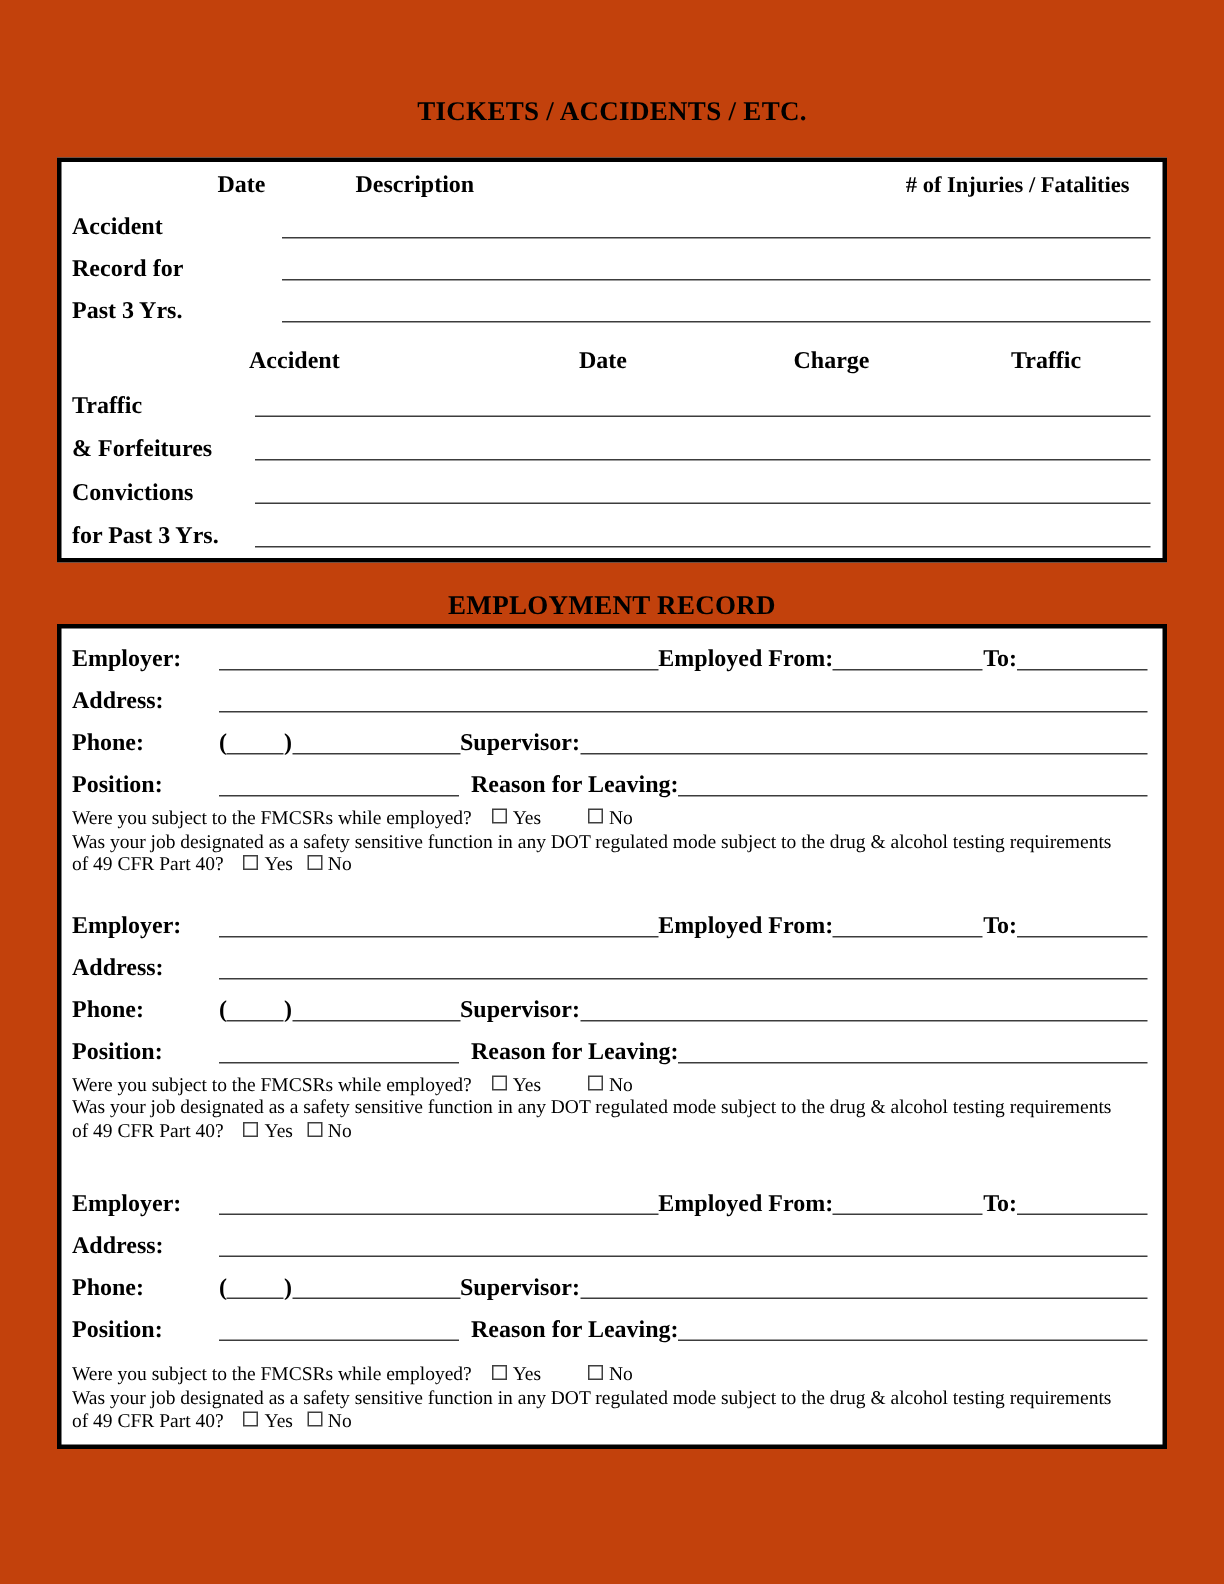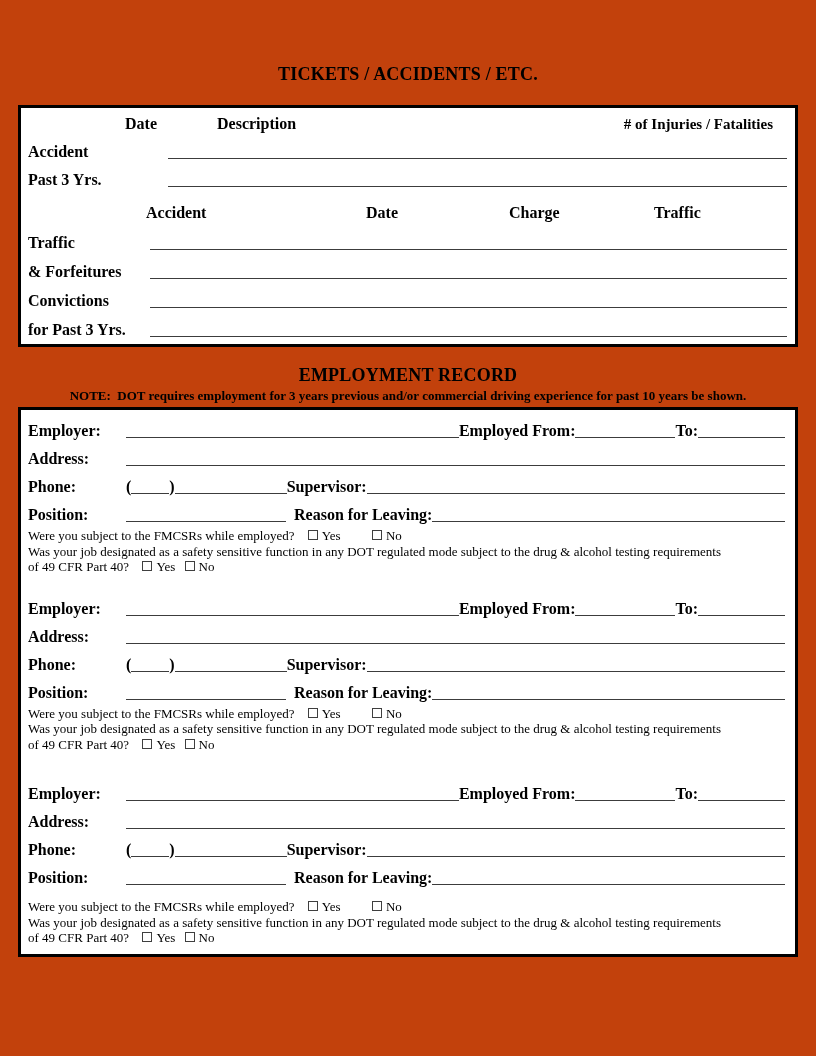--- a/index.html
+++ b/index.html
@@ -10,21 +10,21 @@
   .doc-title {
     margin:0; padding-top:64px; text-align:center;
     font-size:18px; font-weight:bold; letter-spacing:.2px;
   }
   .doc-title-2 { margin:18px 0 2px; padding-top:0; }
   .note-line {
     text-align:center; font-size:13px; font-weight:bold; margin:0 30px 3px;
     white-space:nowrap;
   }
   .formbox {
-    margin:0 18px; border:3px solid #000; background:#fff;
+    margin:0 38px; border:3px solid #000; background:#fff;
   }
   .box1 { margin-top:20px; padding:2px 8px 4px 0; }
   .box2 { padding:3px 10px 8px 0; }
 
   
   .fline {
     border-bottom:1.6px solid #3c3c3c; height:12px; margin-bottom:3px;
   }
   .grow { flex:1 1 auto; }
 
@@ -82,20 +82,24 @@
       <span class="h-date">Date</span>
       <span class="h-desc">Description</span>
       <span class="h-inj"># of Injuries / Fatalities</span>
     </div>
 
     <div class="arow">
       <span class="lbl">Accident</span>
       <span class="fline grow"></span>
     </div>
     <div class="arow">
+      <span class="lbl">Record for</span>
+      <span class="fline grow"></span>
+    </div>
+    <div class="arow">
       <span class="lbl">Past 3 Yrs.</span>
       <span class="fline grow"></span>
     </div>
 
     <div class="hdr2">
       <span class="h-loc">Accident</span>
       <span class="h-date">Date</span>
       <span class="h-charge">Charge</span>
       <span class="h-pen">Traffic</span>
     </div>
@@ -112,21 +116,20 @@
       <span class="lbl2">Convictions</span>
       <span class="fline grow"></span>
     </div>
     <div class="trow">
       <span class="lbl2">for Past 3 Yrs.</span>
       <span class="fline grow"></span>
     </div>
   </div>
 
   <h2 class="doc-title doc-title-2">EMPLOYMENT RECORD</h2>
-  <div class="note-line">NOTE:&nbsp; DOT requires employment for 3 years previous and/or commercial driving experience for past 10 years be shown.</div>
 
   <div class="formbox box2">
     <div id="entries">
   <div class="entry">
 
     <div class="erow">
       <span class="elbl">Employer:</span>
       <span class="fline grow"></span>
       <span class="emid">Employed From:</span>
       <span class="fline w100"></span>

